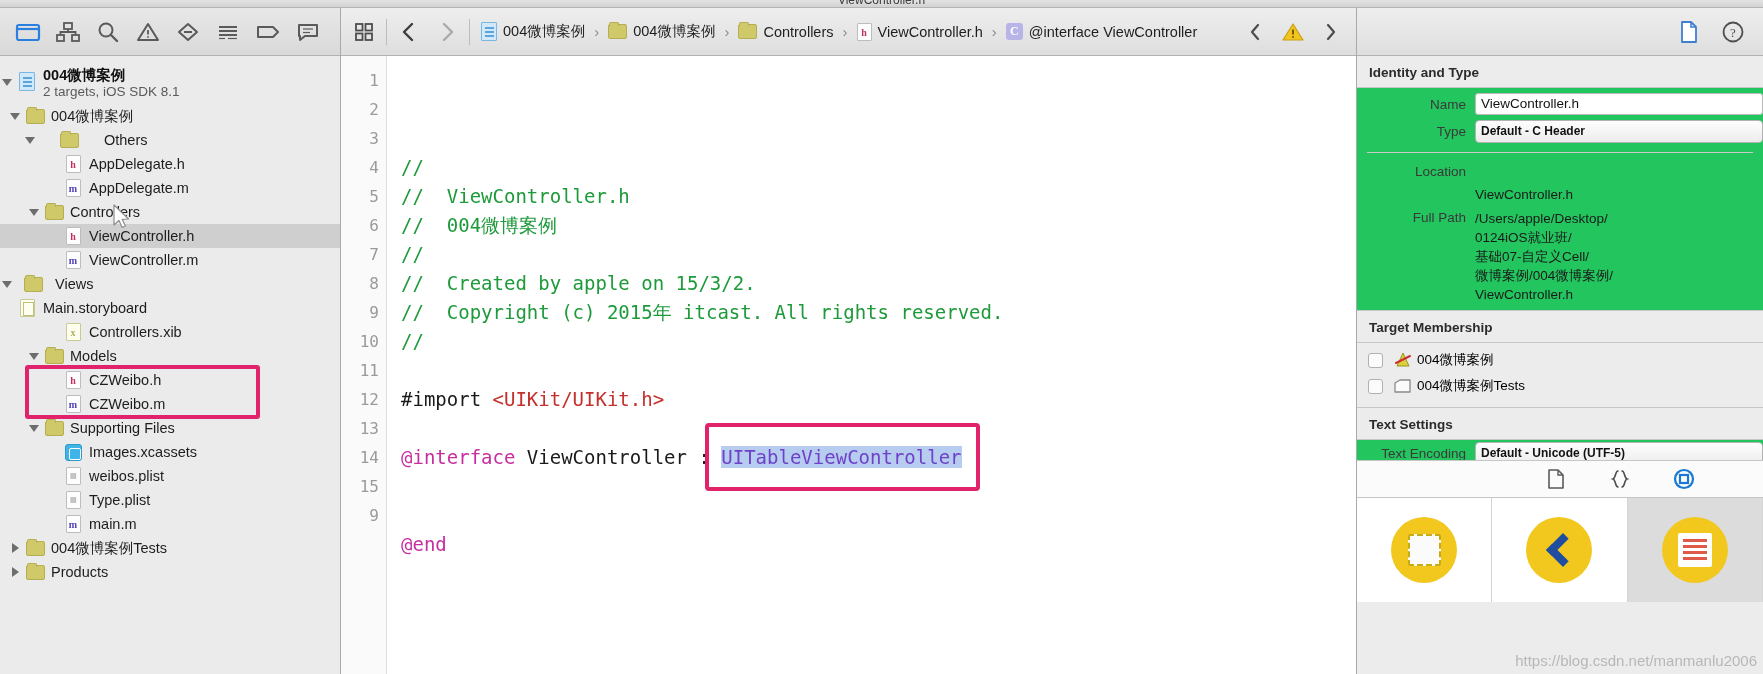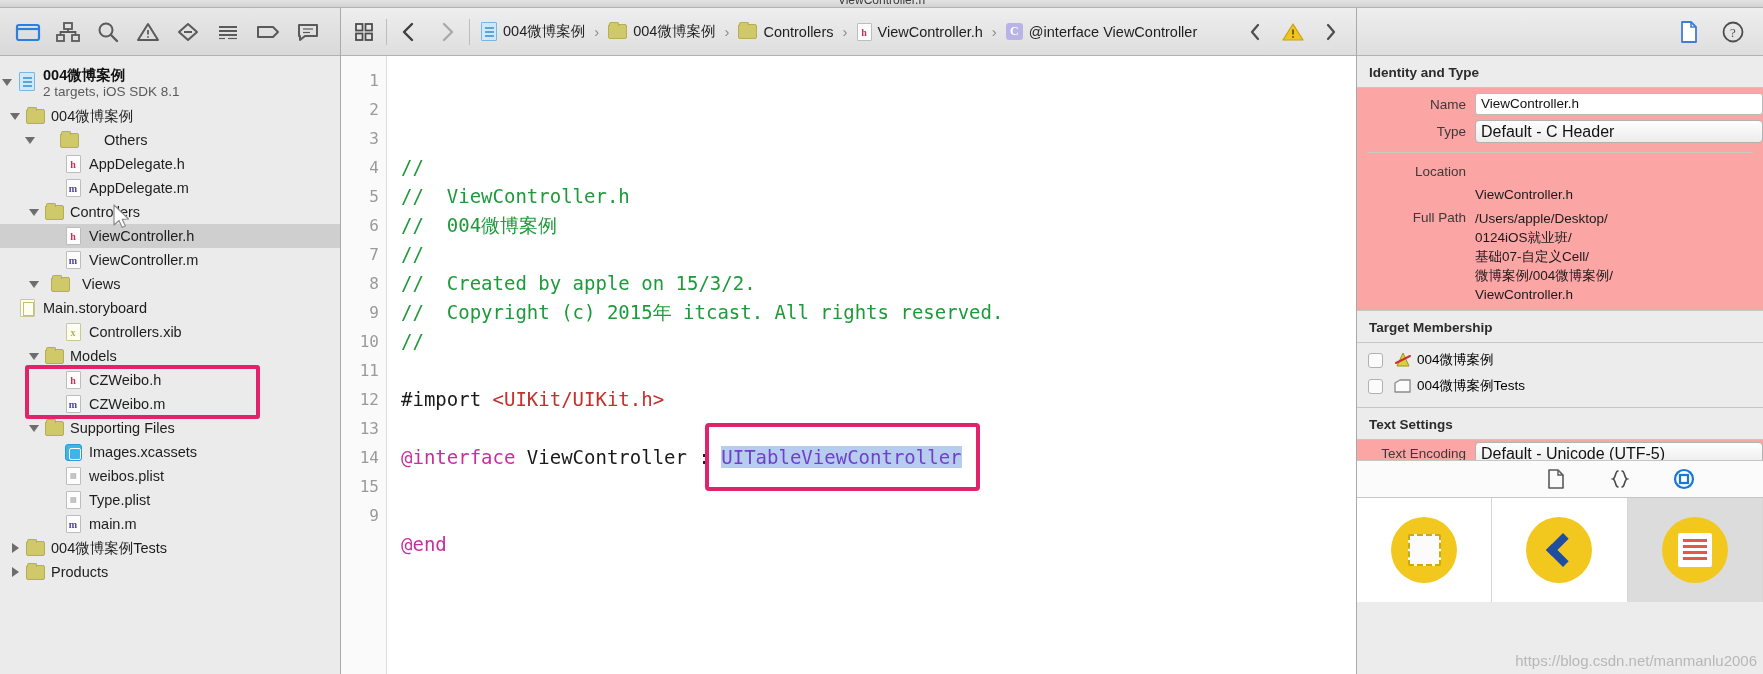--- a/index.html
+++ b/index.html
@@ -210,39 +210,39 @@
   .insp-toolbar {
     height: 48px; flex: 0 0 48px;
     background: linear-gradient(#eeeeee, #dedede);
     border-bottom: 1px solid #b2b2b2;
     display: flex; align-items: center;
     padding-left: 6px; gap: 4px;
   }
   .insp-tab { width: 40px; height: 36px; display: flex; align-items: center; justify-content: center; }
 
   .insp-body { flex: 1 1 auto; overflow: hidden; display: flex; flex-direction: column; }
-  .insp-pane { background: #fca5a5; }
+  .insp-pane { background: #22c55e; }
   .sec-hd {
     font-size: 13.5px; font-weight: bold; color: #2b2b2b;
     padding: 9px 0 7px 12px;
     border-bottom: 1px solid #c6c6c6;
     background: #ececec;
   }
   .frow { display: flex; align-items: flex-start; padding: 5px 0 0 0; font-size: 13.5px; }
   .flabel { width: 118px; flex: 0 0 118px; text-align: right; padding-right: 9px; color: #3a3a3a; padding-top: 4px;}
   .fval { flex: 1 1 auto; min-width: 0; }
   .textfield {
     background: #fff; border: 1px solid #b9b9b9; border-radius: 3px;
     height: 22px; line-height: 20px; padding: 0 5px; font-size: 13.5px; color: #111;
     white-space: nowrap; overflow: hidden;
   }
   .popup {
     background: linear-gradient(#fefefe,#ececec); border: 1px solid #b2b2b2; border-radius: 4px;
-    height: 23px; line-height: 21px; padding: 0 5px; font-size: 16px; color: #111;
-    white-space: nowrap; overflow: hidden;
+    height: 23px; line-height: 21px; padding: 0 5px; font-size: 12px; color: #111;
+    white-space: nowrap; overflow: hidden; font-weight: bold;
   }
   .plainval { font-size: 13.5px; color: #1a1a1a; padding-top: 3px; white-space: nowrap; }
   .pathval { font-size: 13.5px; color: #1a1a1a; line-height: 19px; white-space: nowrap; }
   .divider { height: 1px; background: #c9c9c9; margin: 9px 10px 2px 10px; }
 
   .tm-list { background: #ececec; padding: 4px 0 8px 0; }
   .tm-row { display: flex; align-items: center; height: 26px; padding-left: 11px; font-size: 13.5px; }
   .chk {
     width: 15px; height: 15px; border: 1px solid #b0b0b0; background: #fbfbfb;
     border-radius: 3px; margin-right: 9px; flex: 0 0 15px;
@@ -420,21 +420,21 @@
               </div>
               <div class="lbl">ViewController.h</div>
             </div>
             <div class="row" style="padding-left: 46px;">
               <div class="tw "></div>
               <div class="ico">
                 <div class="badge m">m</div>
               </div>
               <div class="lbl">ViewController.m</div>
             </div>
-            <div class="row" style="padding-left: 27px; gap: 6px;">
+            <div class="row" style=" gap: 6px;">
               <div class="tw open">
                 <i></i>
               </div>
               <div class="ico">
                 <div class="folder"></div>
               </div>
               <div class="lbl">Views</div>
             </div>
             <div class="row" style="">
               <div class="tw "></div>

